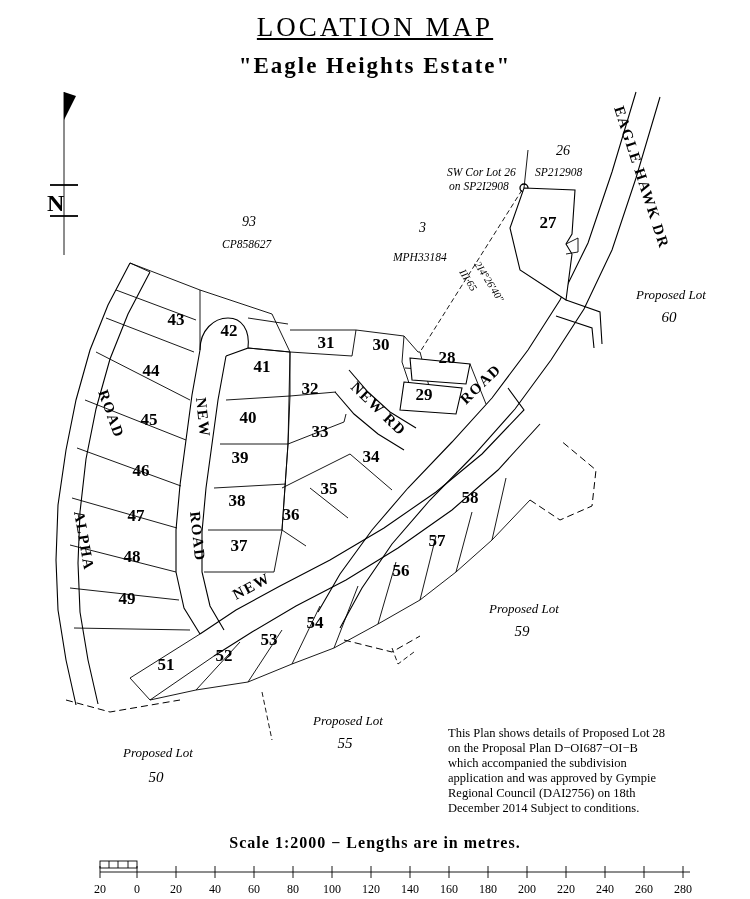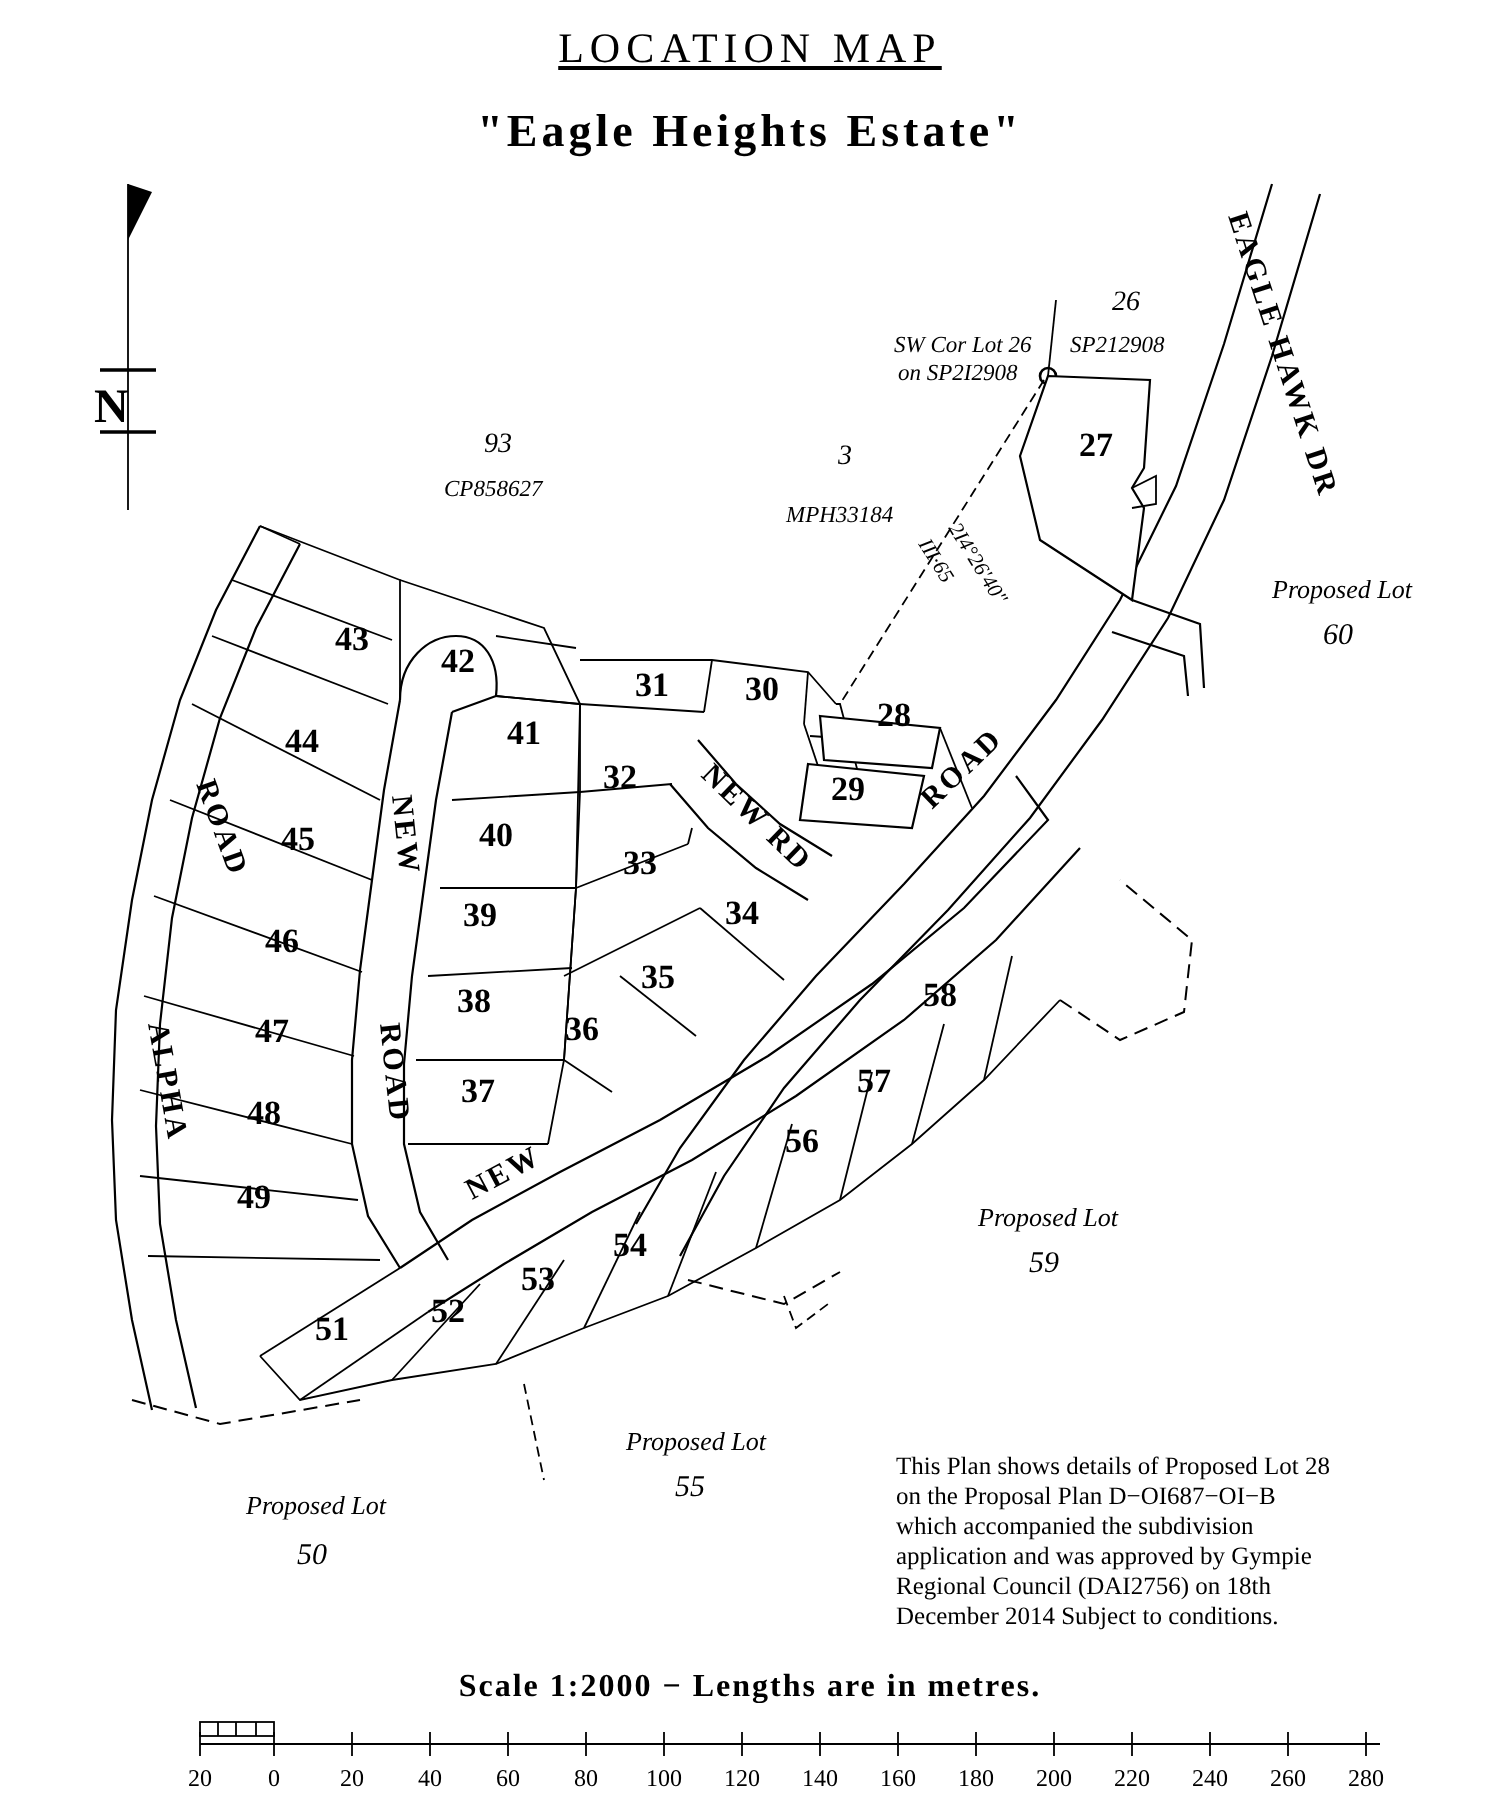--- a/index.html
+++ b/index.html
@@ -19,21 +19,21 @@
   .title {
     position: absolute;
     left: 0;
     width: 750px;
     text-align: center;
     font-family: "Liberation Serif", serif;
     letter-spacing: 2px;
   }
   #map-title {
     top: 12px;
-    font-size: 21px;
+    font-size: 27px;
     text-decoration: underline;
     letter-spacing: 3px;
     text-align: center;
   }
   #estate-title {
     top: 53px;
     font-size: 23px;
     font-weight: bold;
     letter-spacing: 2px;
   }

